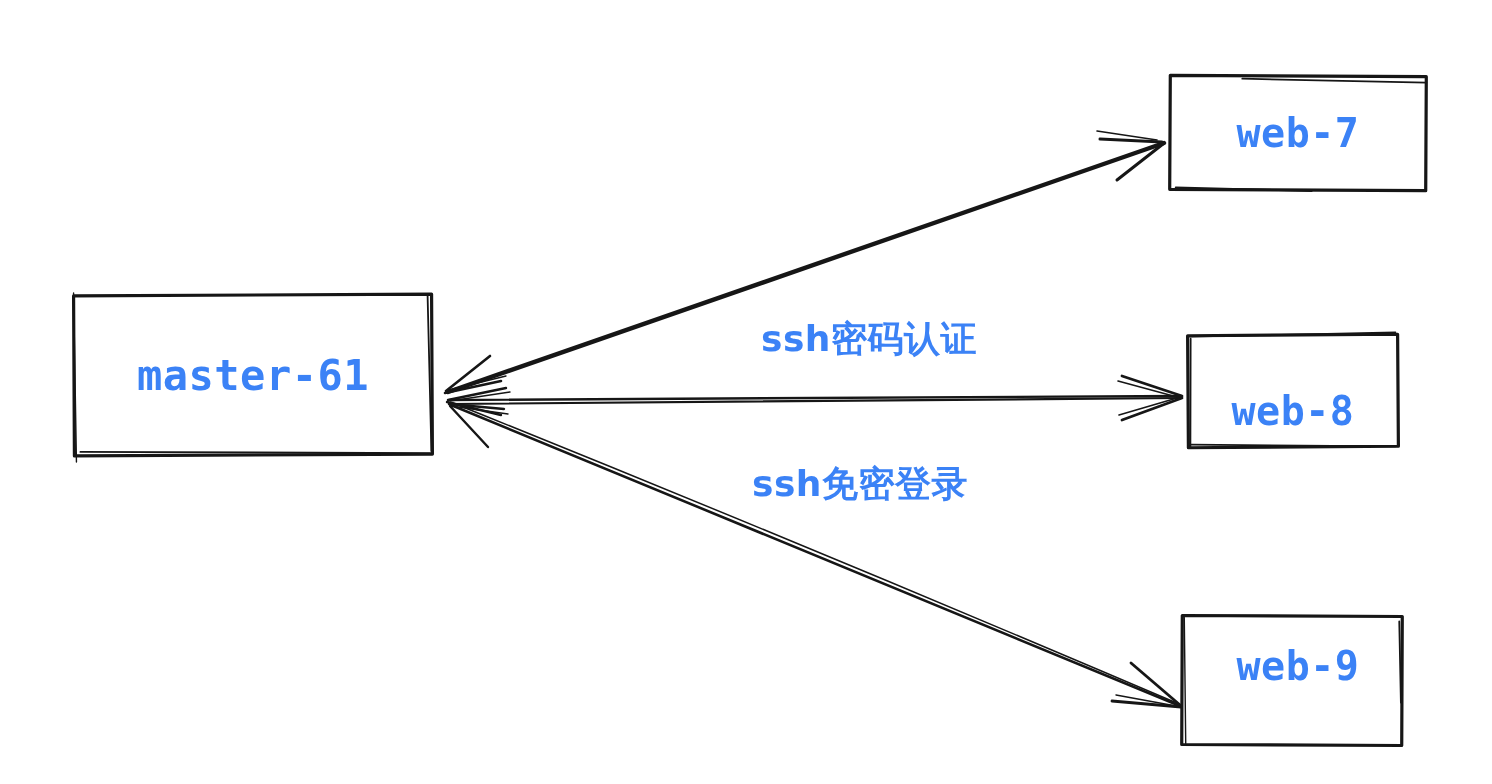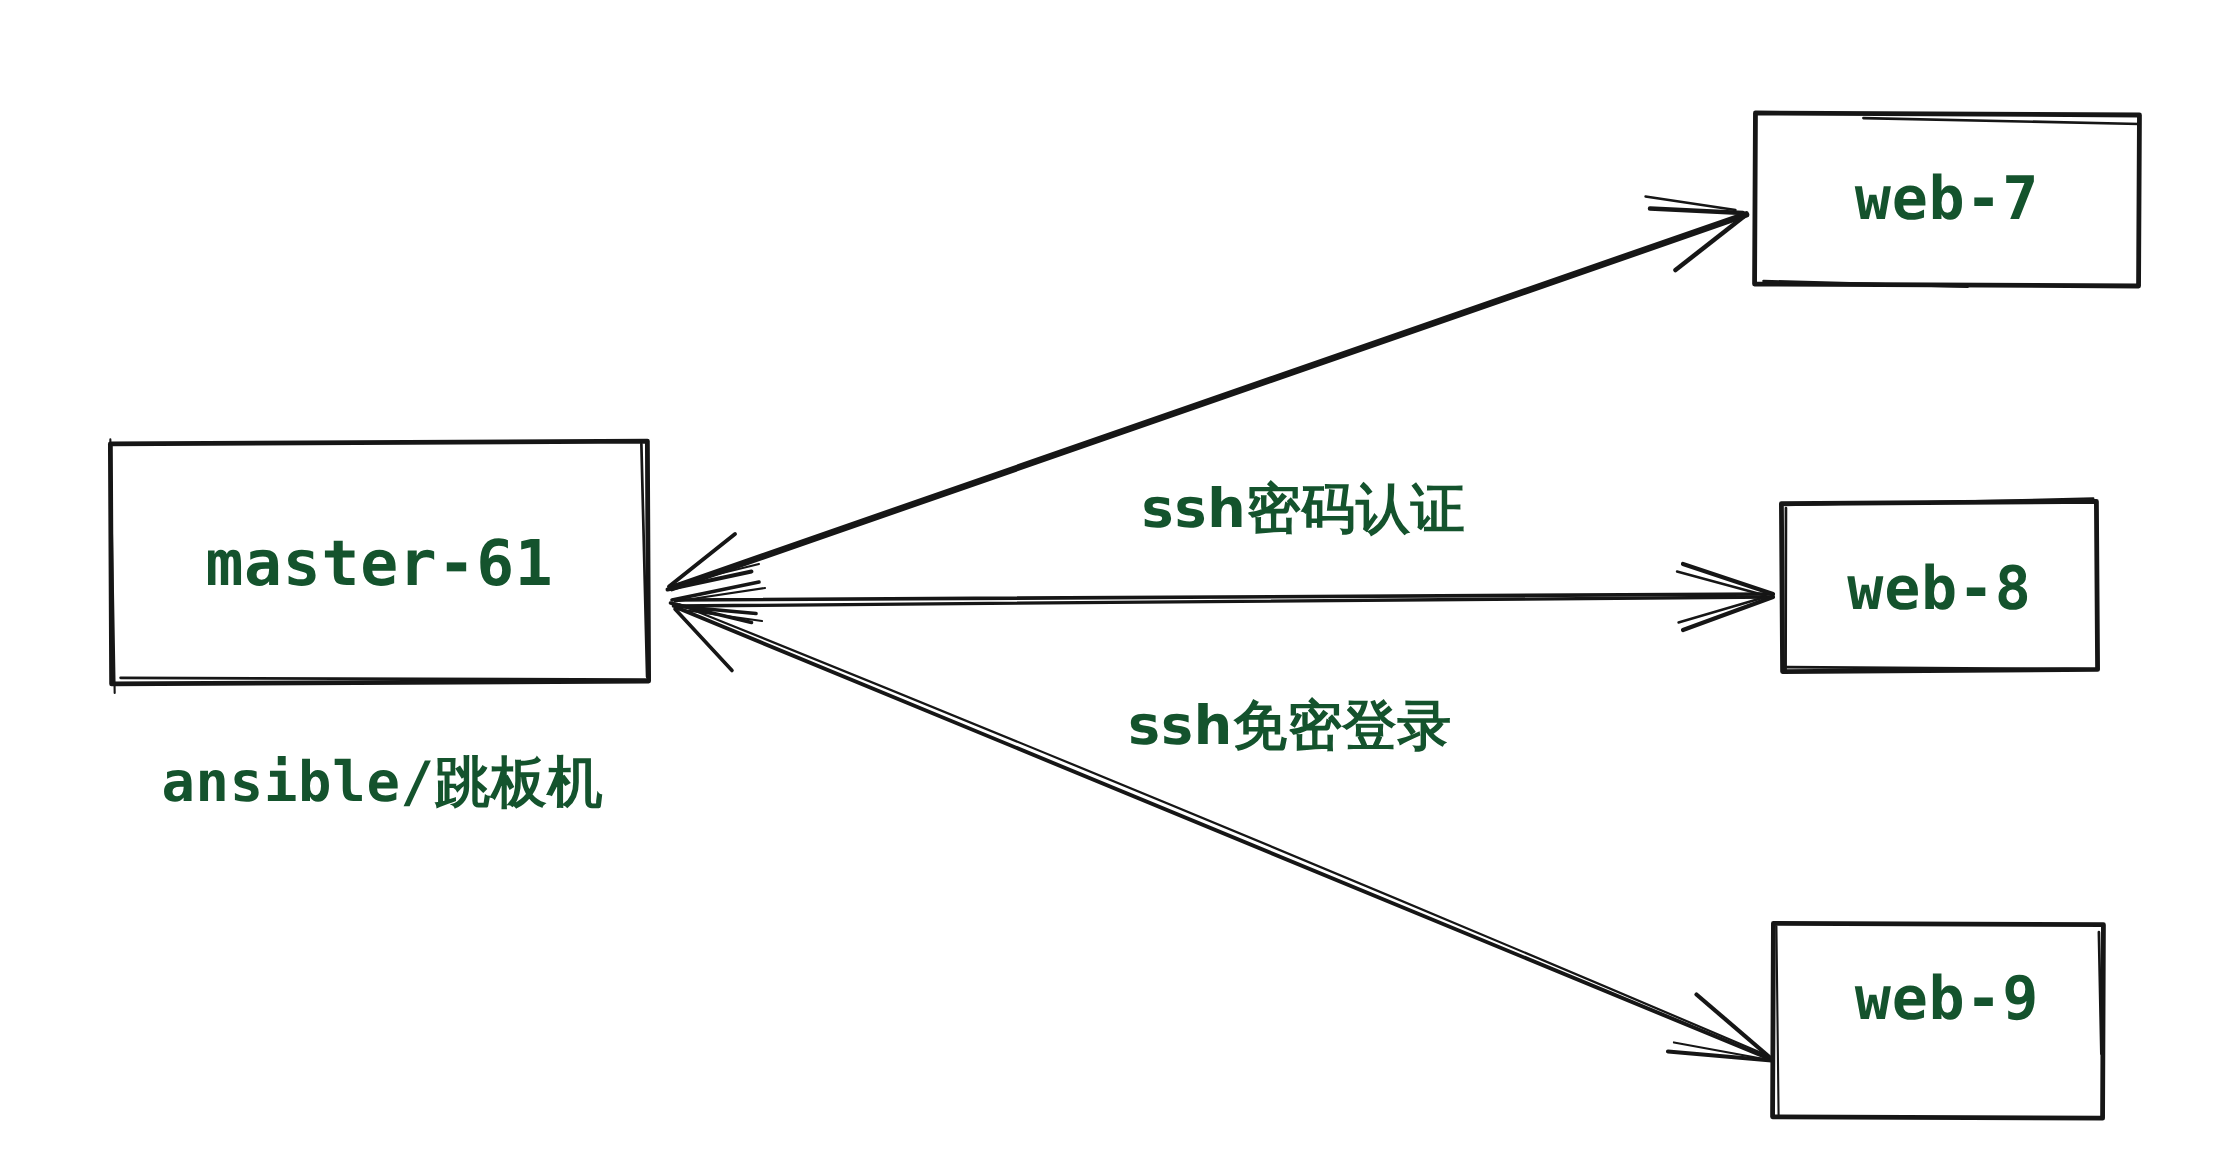--- a/index.html
+++ b/index.html
@@ -9,21 +9,21 @@
     height: 784px;
     background: #ffffff;
     overflow: hidden;
   }
   .layer { position: absolute; left: 0; top: 0; }
   .label {
     position: absolute;
     display: flex;
     align-items: center;
     justify-content: center;
-    color: #14532d;
+    color: #3b82f6;
     font-weight: 700;
     white-space: nowrap;
     letter-spacing: 0.5px;
   }
   .mono { font-family: "DejaVu Sans Mono", "Liberation Mono", monospace; }
   .sans { font-family: "DejaVu Sans", "Liberation Sans", sans-serif; }
   svg path, svg rect { vector-effect: non-scaling-stroke; }
 </style>
 </head>
 <body>
@@ -99,25 +99,24 @@
 
     <g transform="rotate(0.25 1292 681)">
       <rect x="1182" y="616" width="220" height="129" stroke-width="3.2" fill="#ffffff"></rect>
       <path d="M1399,621 L1401,702" stroke-width="1.8"></path>
       <path d="M1184,618 L1186,744" stroke-width="1.4"></path>
     </g>
   </svg>
 
   <div class="label mono" style="left:74px; top:295px; width:358px; height:160px; font-size:42px;border-radius:30px;">master-61</div>
 
-  <div class="label mono" style="left:70px; top:500px; width:370px; height:44px; font-size:37px;">ansible/跳板机</div>
 
   <div class="label mono" style="left:1170px; top:76px; width:256px; height:114px; font-size:40px;">web-7</div>
 
-  <div class="label mono" style="left:1188px; top:337px; width:210px; height:112px; font-size:40px;">web-8</div>
+  <div class="label mono" style="left:1188px; top:355px; width:210px; height:112px; font-size:40px;">web-8</div>
 
   <div class="label mono" style="left:1182px; top:616px; width:232px; height:100px; font-size:40px;">web-9</div>
 
   <div class="label sans" style="left:740px; top:462px; width:240px; height:44px; font-size:36px;">ssh免密登录</div>
 
   <div class="label sans" style="left:744px; top:317px; width:250px; height:44px; font-size:36px;">ssh密码认证</div>
 
 </div>
 
 </body></html>

